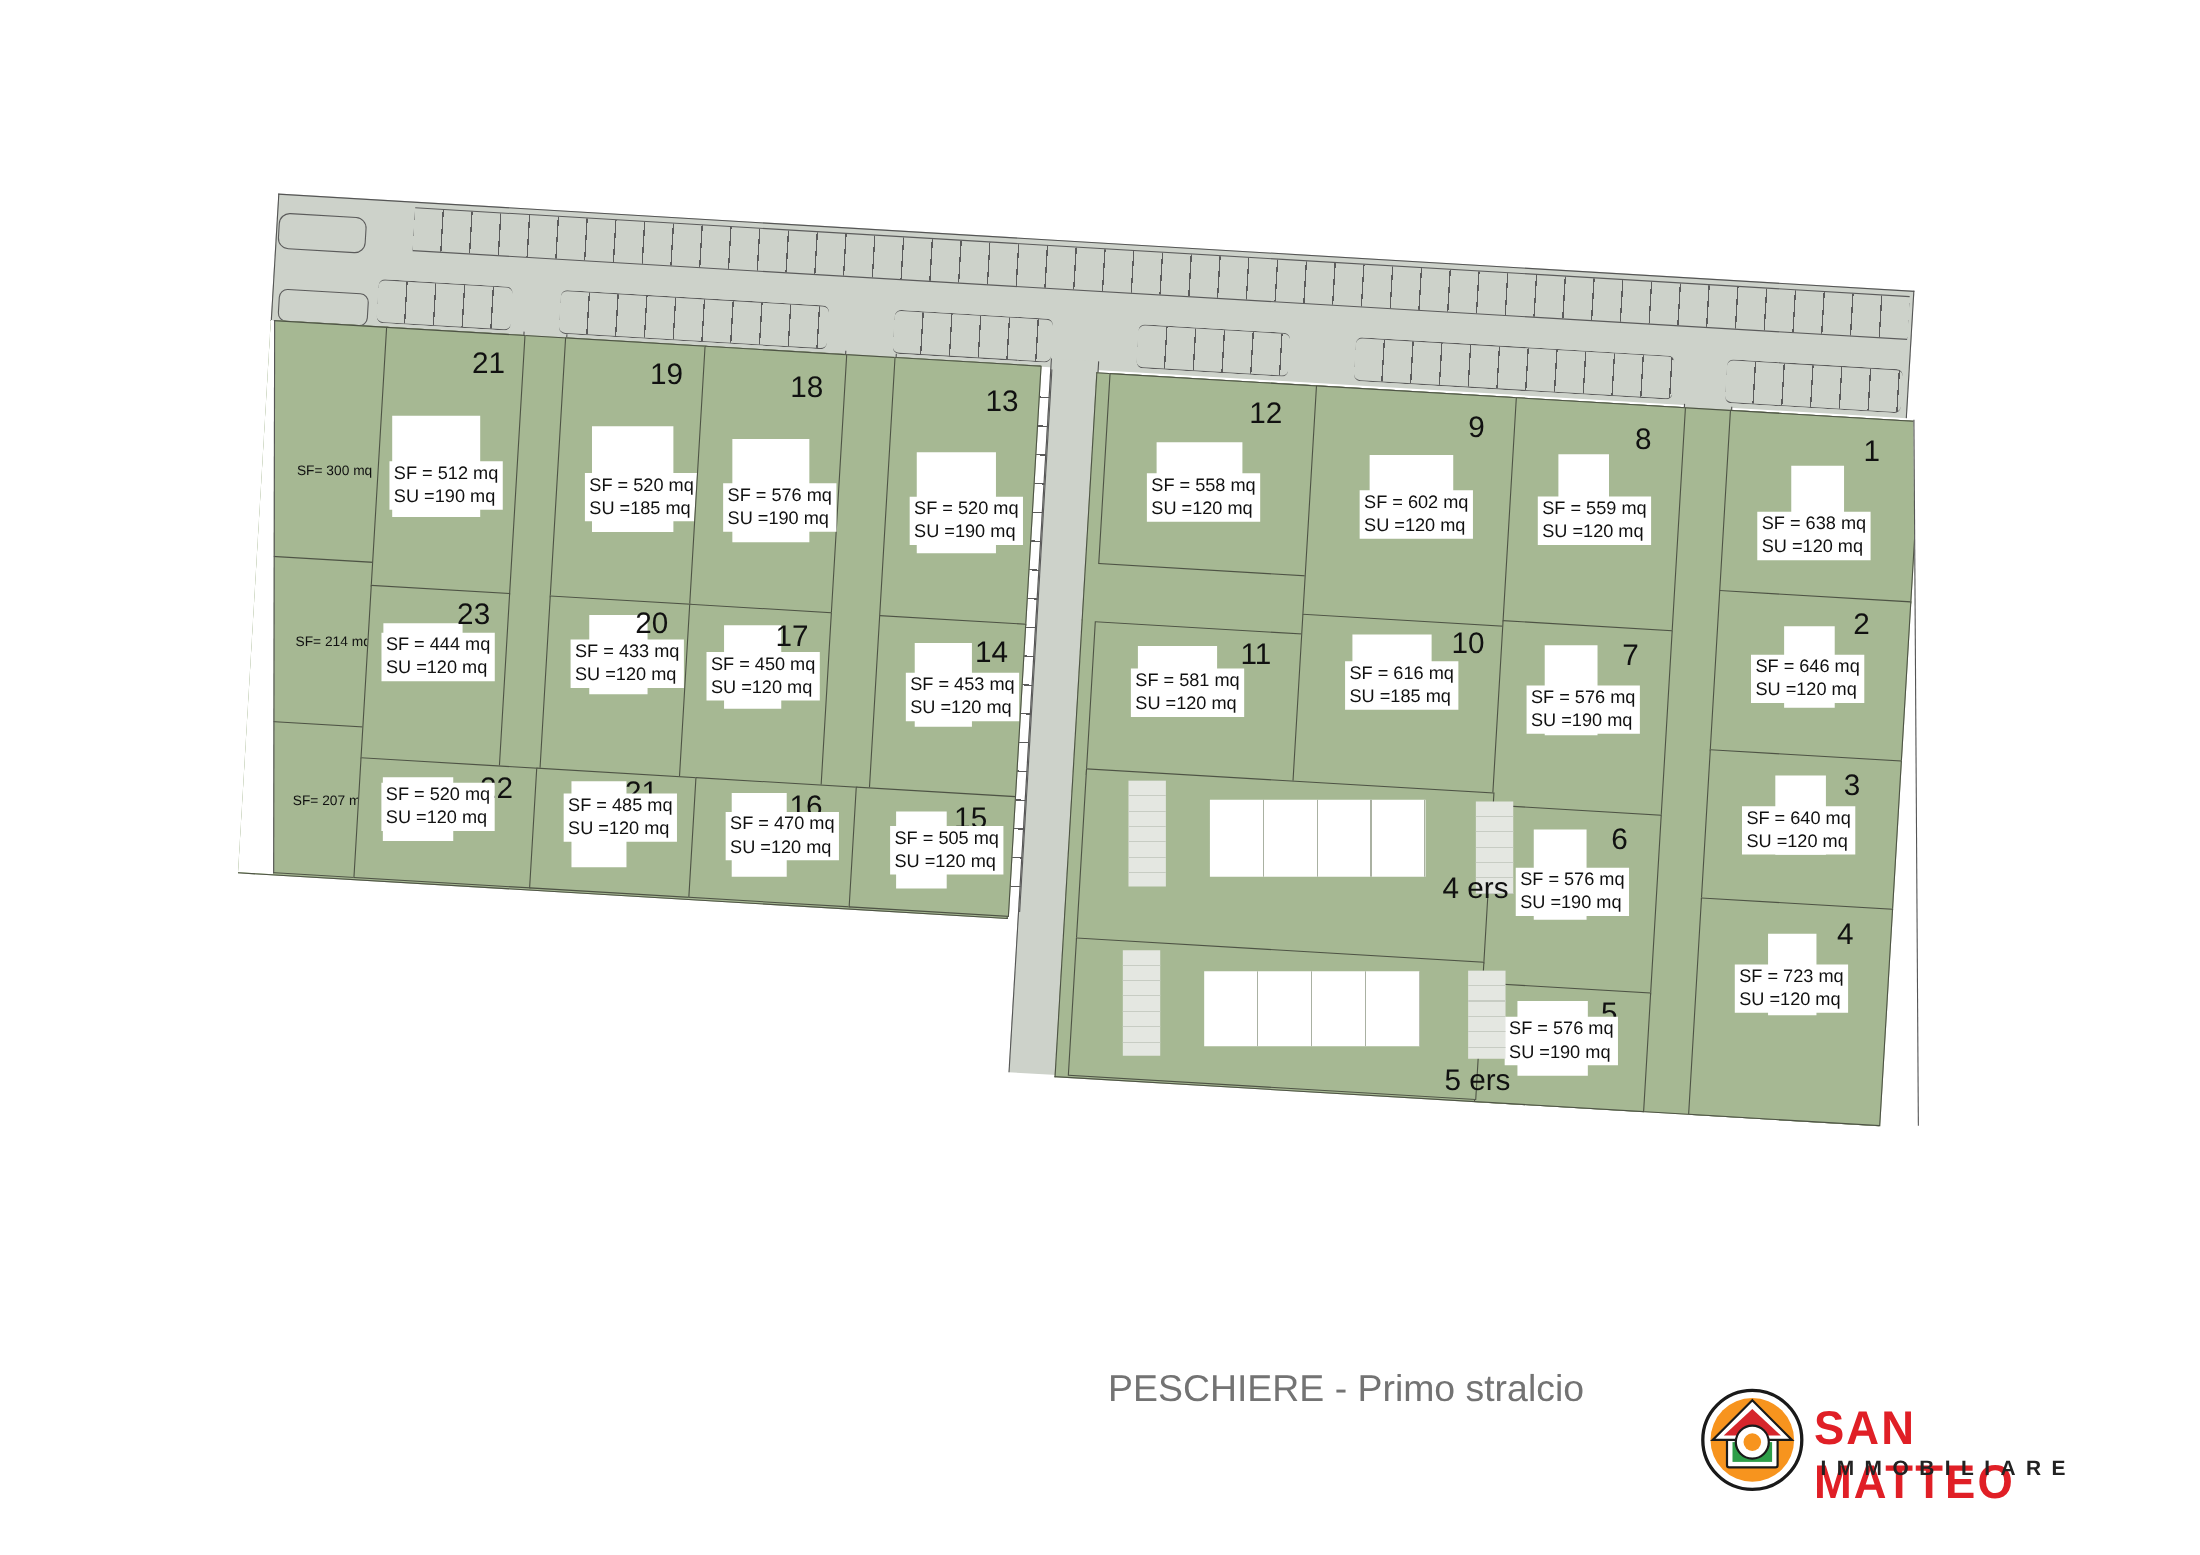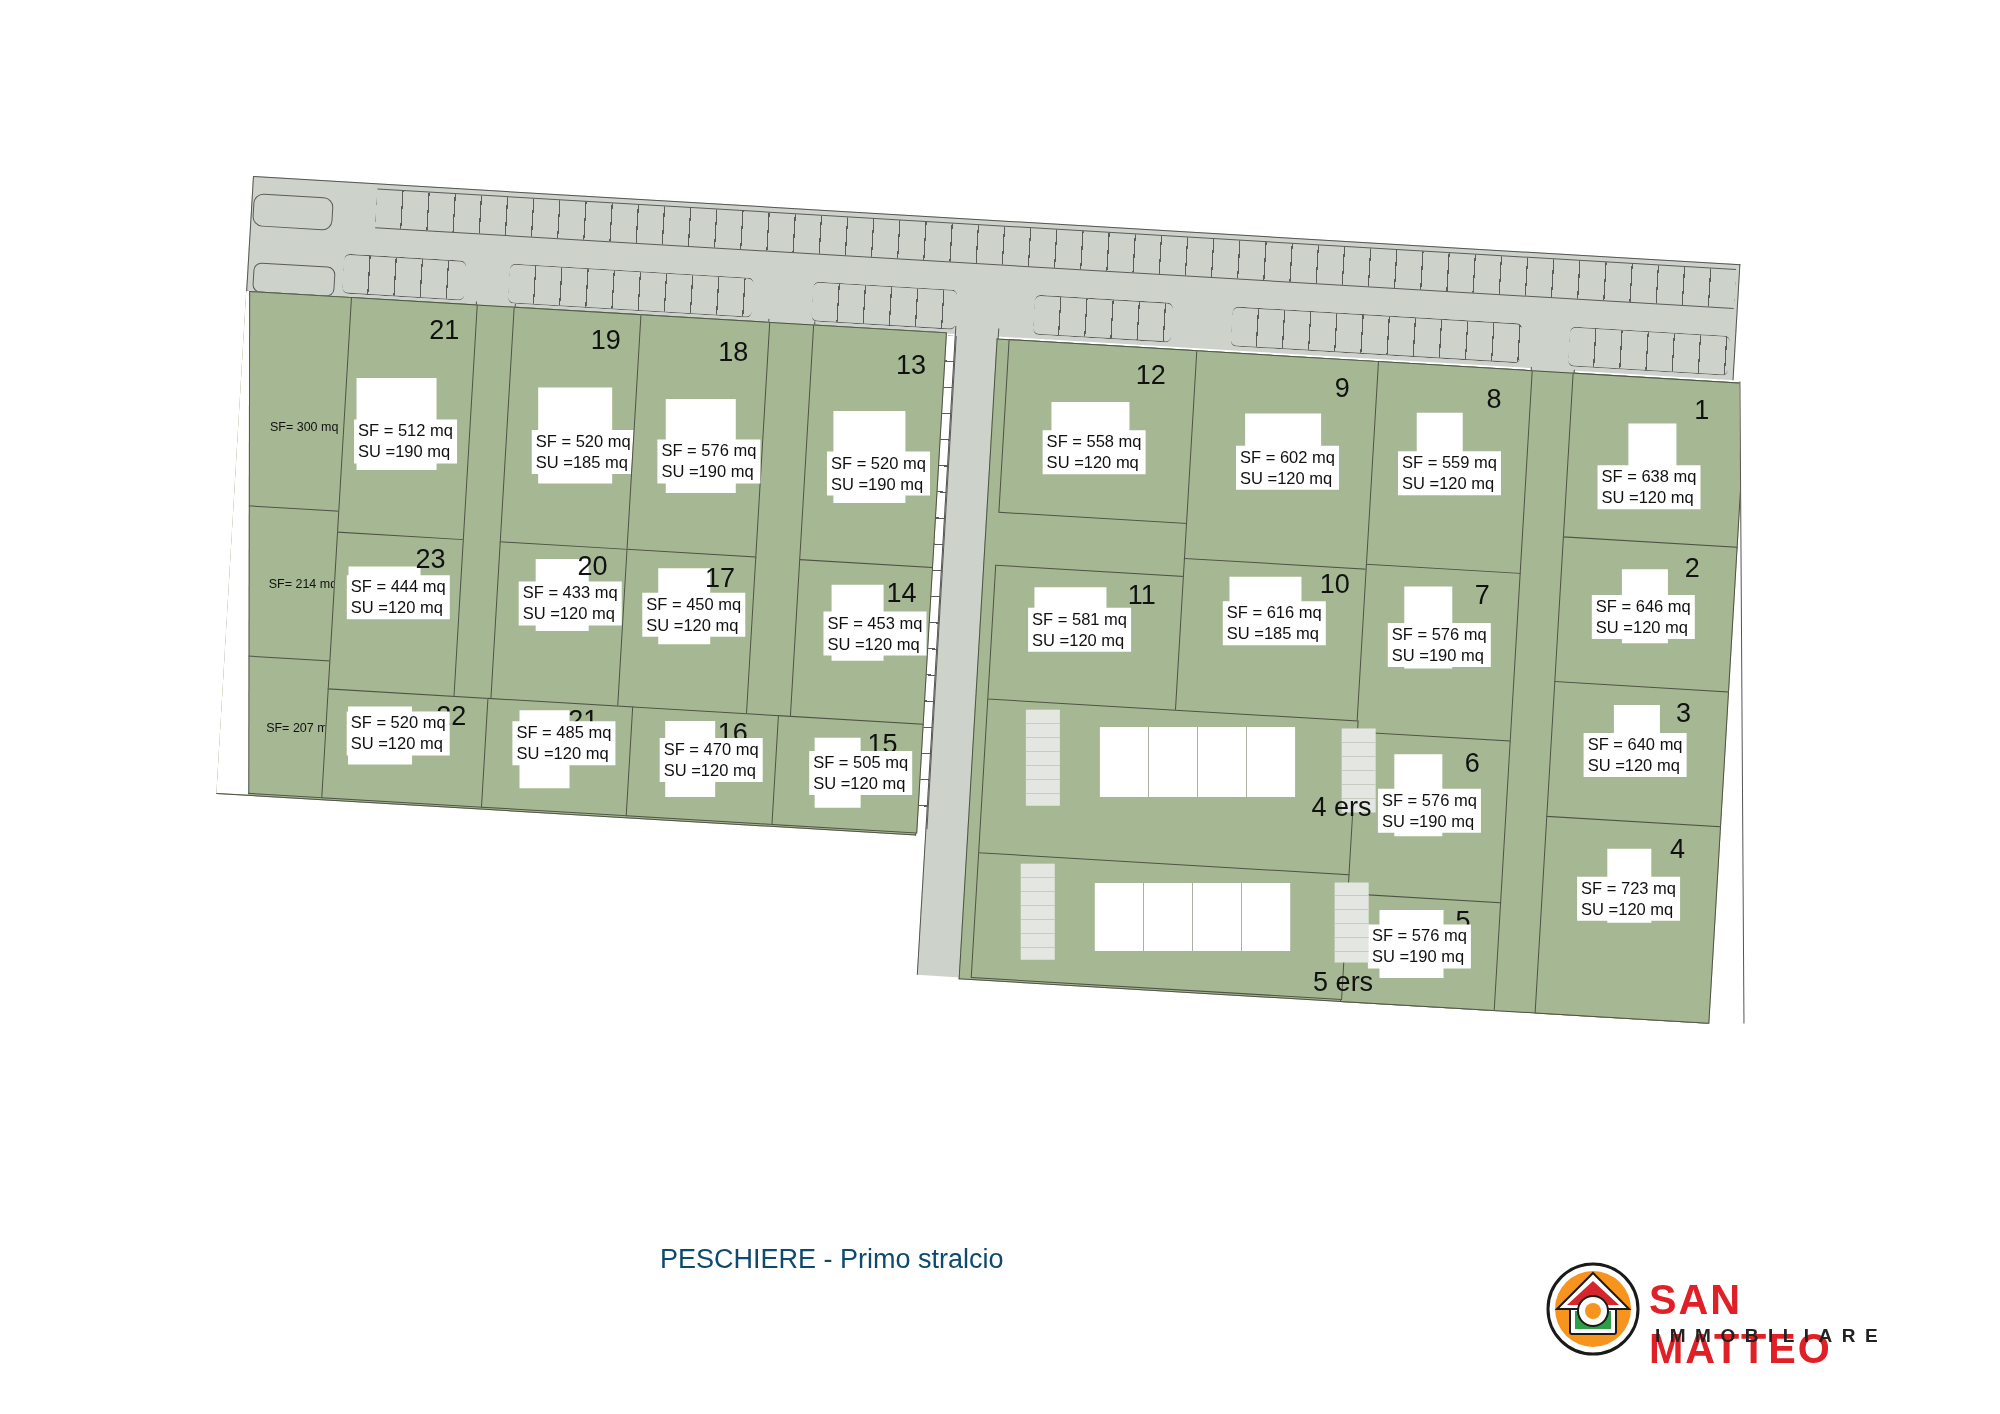--- a/index.html
+++ b/index.html
@@ -27,22 +27,22 @@
             background-image:repeating-linear-gradient(180deg, rgba(0,0,0,0) 0, rgba(0,0,0,0) 13px, #c7ccc3 13px, #c7ccc3 14px);}
   .wedge{background:#ffffff;}
   .edgeline{background:#555;width:1.4px;}
   
   .ctr{position:absolute;transform:translate(-50%,-50%) rotate(-3.4deg);white-space:pre;}
   .num{font-size:27px;color:#111;}
   .sftxt{font-size:16.5px;line-height:1.28;color:#111;background:#ffffff;padding:1px 4px;text-align:left;}
   .sidelbl{font-size:12.5px;color:#111;}
   .erslbl{font-size:27px;color:#111;}
   
-  #title{position:absolute;left:660px;top:1244px;width:780px;text-align:left;
-         font-size:27px;color:#0c4a6e;}
+  #title{position:absolute;left:660px;top:1244px;width:780px;text-align:right;
+         font-size:34px;color:#737373;}
   #logo{position:absolute;left:1545px;top:1261px;width:390px;height:120px;}
   #logo-name{position:absolute;left:104px;top:14px;font-size:43px;font-weight:bold;
              color:#e01f26;letter-spacing:2px;transform:scaleX(0.96);transform-origin:left;}
   #logo-sub{position:absolute;left:110px;top:64px;font-size:19px;font-weight:600;
             color:#222;letter-spacing:9.5px;}
 </style>
 </head>
 <body>
 
 <div id="stage">

